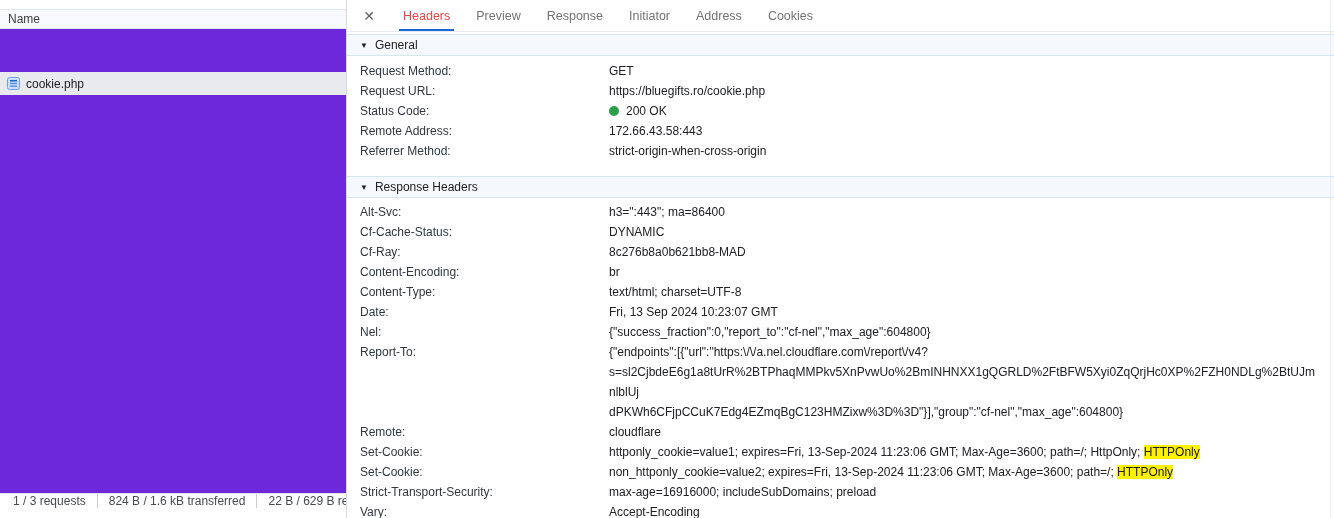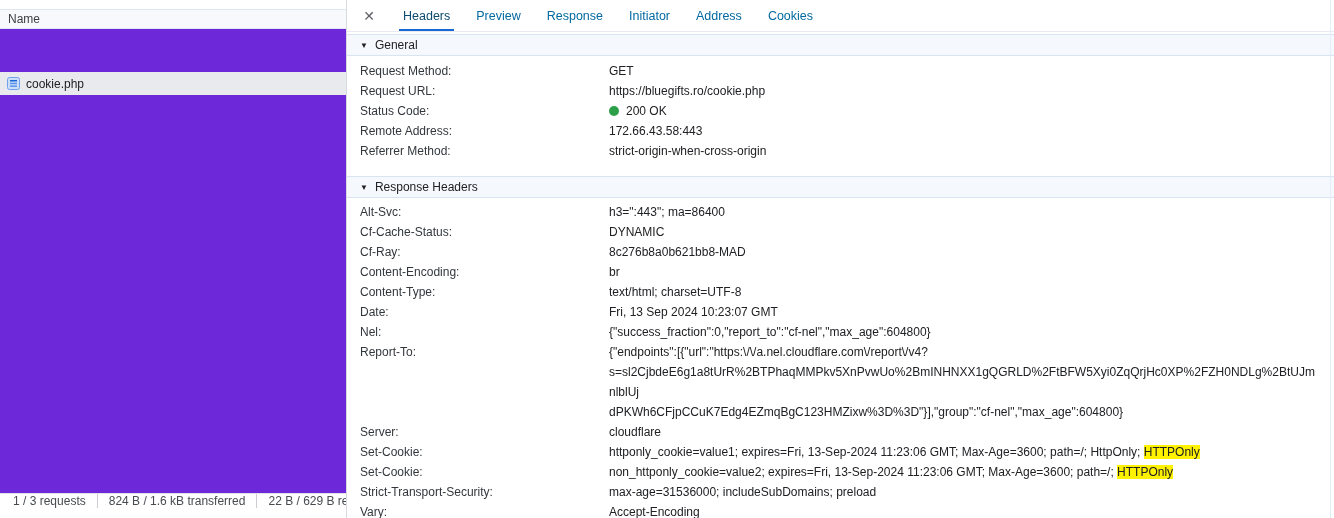--- a/index.html
+++ b/index.html
@@ -40,23 +40,23 @@
   .tab-bar {
     height:32px; display:flex; align-items:stretch; border-bottom:1px solid #E7EAF1;
     padding-left:7px; background:#fff;
   }
   .close-btn {
     width:30px; display:flex; align-items:center; justify-content:center;
     color:#5F6368; font-size:14px; margin-right:6px;
   }
   .tab {
     display:flex; align-items:center; padding:0 4px; margin:0 9px;
-    color:#0369a1; font-size:12.5px; border-bottom:2px solid transparent; padding-top:2px;
-  }
-  .tab.active { color:#0c4a6e; border-bottom-color:#1967D2; }
+    color:#737373; font-size:12.5px; border-bottom:2px solid transparent; padding-top:2px;
+  }
+  .tab.active { color:#ef4444; border-bottom-color:#1967D2; }
 
   .section-band {
     height:22px; background:#F5F8FC; border-top:1px solid #DAE4F1; border-bottom:1px solid #DAE4F1;
     display:flex; align-items:center; padding-left:13px; color:#202124;
   }
   .section-band.first { margin-top:2px; }
   .section-band.second { margin-top:6px; }
   .tri { font-size:8px; margin-right:7px; color:#202124; }
 
   .rows.general { padding:5px 0 9px 0; }
@@ -173,34 +173,34 @@
         <div class="hname">Nel:</div>
         <div class="hvalue">{"success_fraction":0,"report_to":"cf-nel","max_age":604800}</div>
       </div>
       <div class="hrow">
         <div class="hname">Report-To:</div>
         <div class="hvalue">{"endpoints":[{"url":"https:\/\/a.nel.cloudflare.com\/report\/v4?
 s=sl2CjbdeE6g1a8tUrR%2BTPhaqMMPkv5XnPvwUo%2BmINHNXX1gQGRLD%2FtBFW5Xyi0ZqQrjHc0XP%2FZH0NDLg%2BtUJmnlblUj
 dPKWh6CFjpCCuK7Edg4EZmqBgC123HMZixw%3D%3D"}],"group":"cf-nel","max_age":604800}</div>
       </div>
       <div class="hrow">
-        <div class="hname">Server:</div>
+        <div class="hname">Remote:</div>
         <div class="hvalue">cloudflare</div>
       </div>
       <div class="hrow">
         <div class="hname">Set-Cookie:</div>
         <div class="hvalue"><span>httponly_cookie=value1; expires=Fri, 13-Sep-2024 11:23:06 GMT; Max-Age=3600; path=/; HttpOnly; </span><span class="hl">HTTPOnly</span></div>
       </div>
       <div class="hrow">
         <div class="hname">Set-Cookie:</div>
         <div class="hvalue"><span>non_httponly_cookie=value2; expires=Fri, 13-Sep-2024 11:23:06 GMT; Max-Age=3600; path=/; </span><span class="hl">HTTPOnly</span></div>
       </div>
       <div class="hrow">
         <div class="hname">Strict-Transport-Security:</div>
-        <div class="hvalue">max-age=31536000; includeSubDomains; preload</div>
+        <div class="hvalue">max-age=16916000; includeSubDomains; preload</div>
       </div>
       <div class="hrow">
         <div class="hname">Vary:</div>
         <div class="hvalue">Accept-Encoding</div>
       </div>
     </div>
 </div>
 
 <div class="scroll-edge"></div>
 

